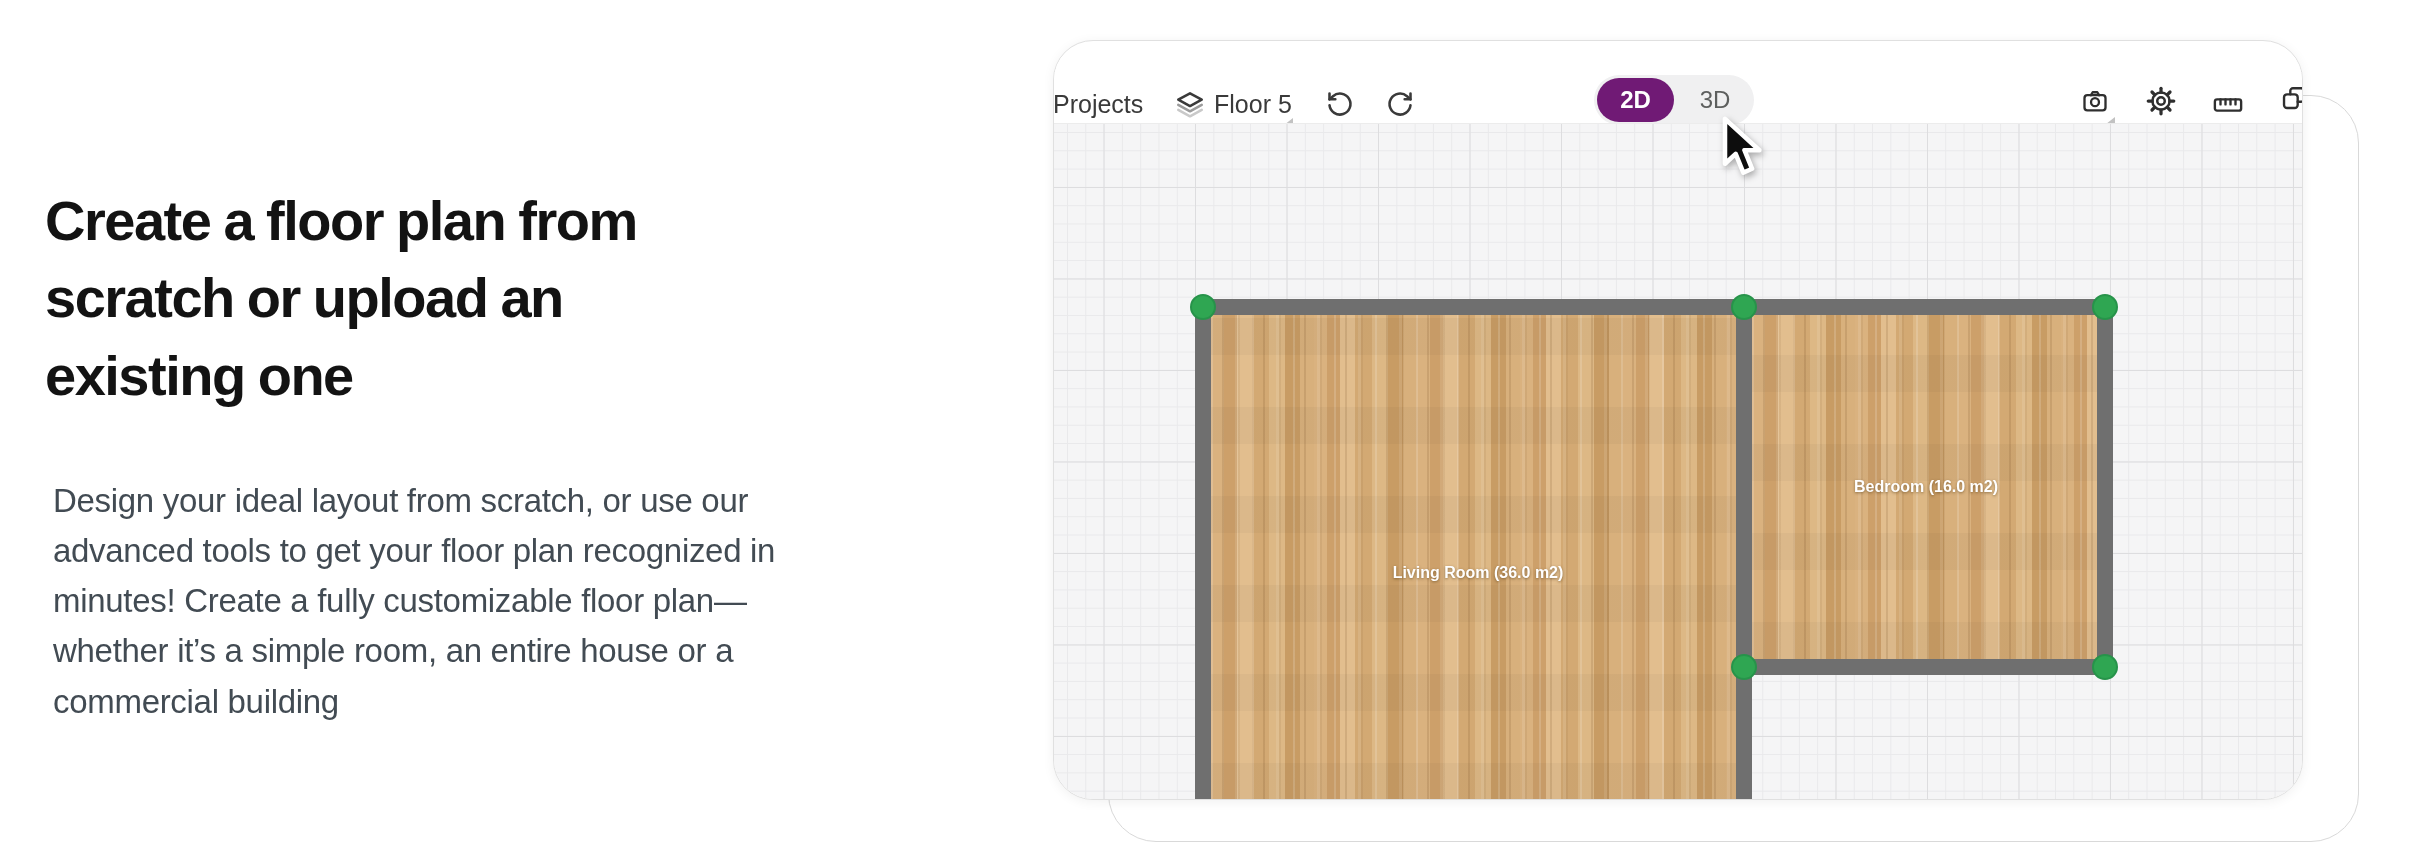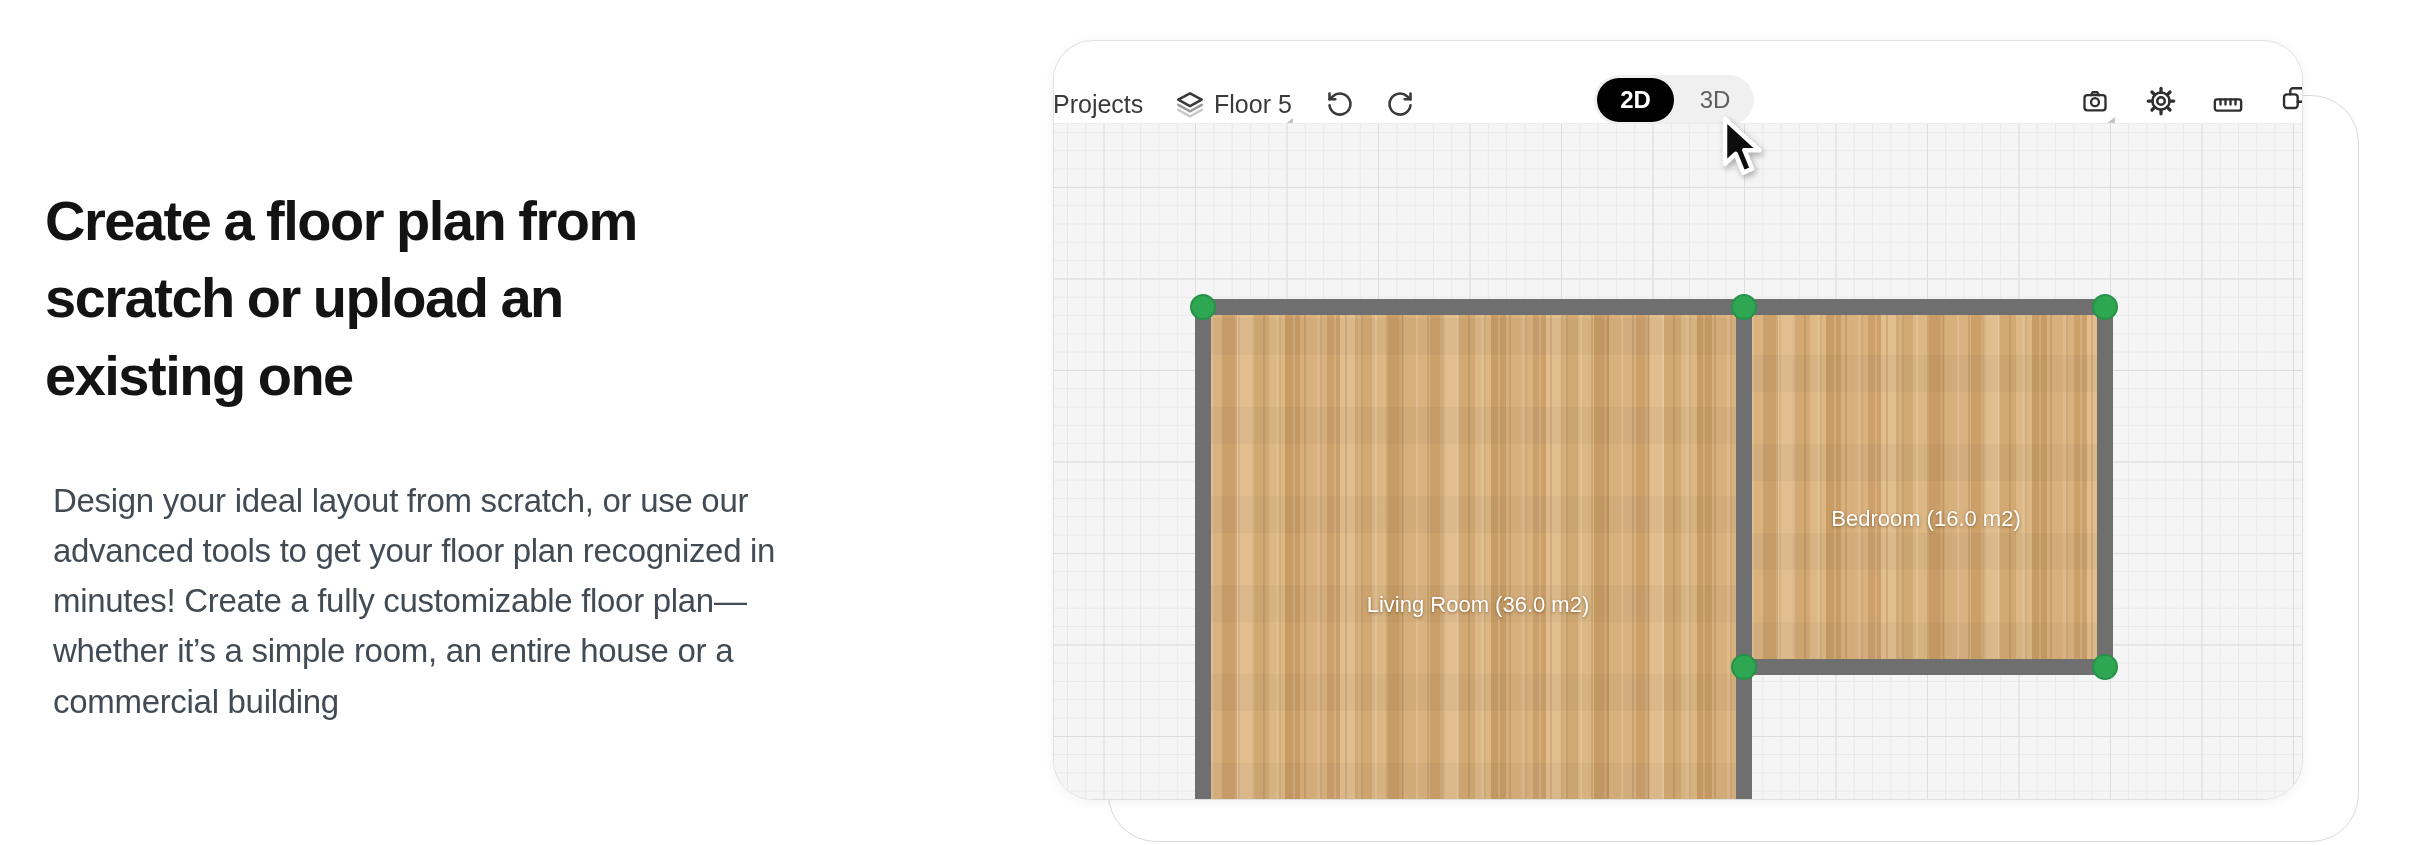--- a/index.html
+++ b/index.html
@@ -34,21 +34,21 @@
   .tb-label{position:absolute;font-size:25px;color:#3a3a3a;white-space:nowrap;}
   .tb-icon{position:absolute;}
   .tb-icon svg{display:block;}
 
   .view-toggle{
     position:absolute;left:540px;top:18px;width:160px;height:50px;
     background:#f0f0f1;border-radius:25px;
   }
   .pill-2d{
     position:absolute;left:3px;top:3px;width:77px;height:44px;border-radius:22px;
-    background:#000000;color:#fff;font-size:24px;font-weight:700;
+    background:#701a75;color:#fff;font-size:24px;font-weight:700;
     display:flex;align-items:center;justify-content:center;
   }
   .lbl-3d{
     position:absolute;left:84px;top:0;width:74px;height:50px;
     color:#5d5f5e;font-size:24px;
     display:flex;align-items:center;justify-content:center;
   }
 
   .grip{position:absolute;width:9px;height:7px;background:#c2c2c2;
         clip-path:polygon(100% 0,100% 100%,0 100%);}
@@ -84,23 +84,22 @@
         #d3a973 41px 58px, #ddb885 58px 74px, #c89c64 74px 89px,
         #d8b07c 89px 103px);
   }
   .wall{position:absolute;background:#6f6f6f;}
   .handle{
     position:absolute;width:26px;height:26px;border-radius:50%;
     background:#2fa652;border:2px solid #27934a;box-sizing:border-box;
   }
   .room-label{
     position:absolute;transform:translate(-50%,-50%);
-    color:#fff;font-size:22px;font-weight:400;white-space:nowrap;
+    color:#fff;font-size:16px;font-weight:700;white-space:nowrap;
     text-shadow:0 1px 3px rgba(70,45,10,.55);
-    margin-top:32px;
   }
 
   .cursor{position:absolute;left:665px;top:75px;z-index:9;
           filter:drop-shadow(2px 3px 3px rgba(0,0,0,.30));}
 </style>
 </head>
 <body>
 
 <h1 class="hero-heading">Create a floor plan from scratch or upload an existing one</h1>
 <p class="hero-paragraph">Design your ideal layout from scratch, or use our advanced tools to get your floor plan recognized in minutes! Create a fully customizable floor plan—whether it’s a simple room, an entire house or a commercial building</p>

